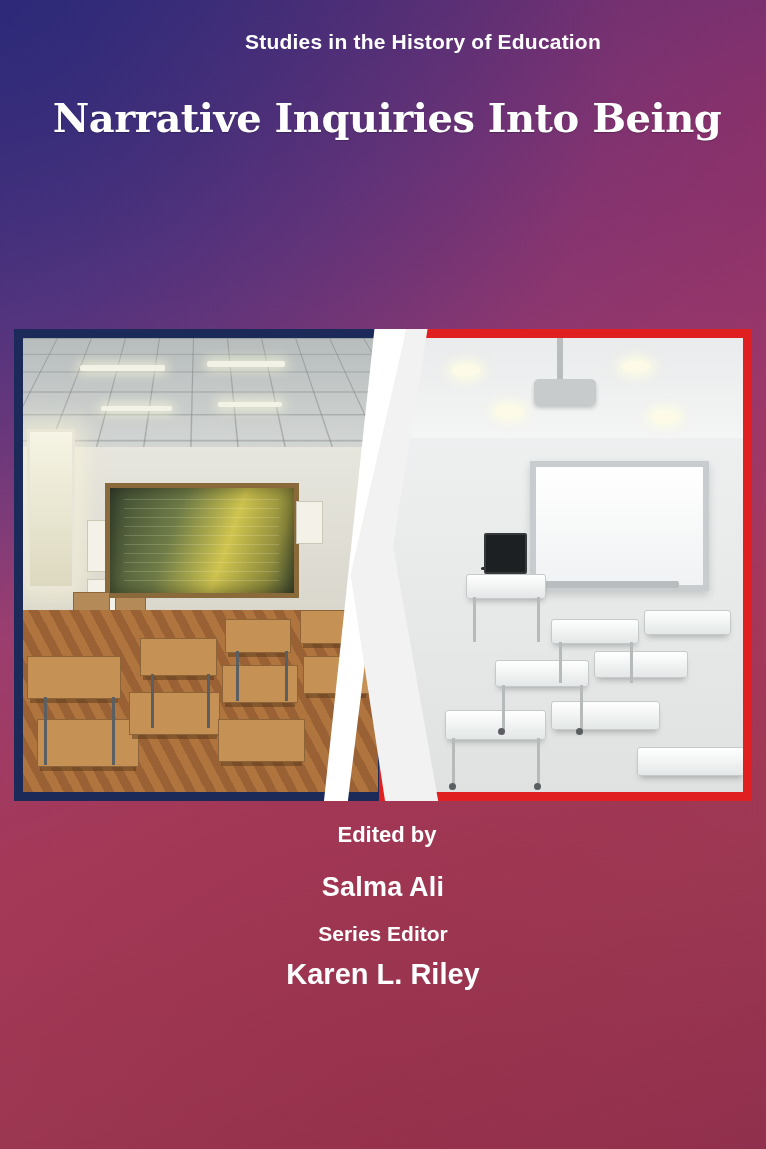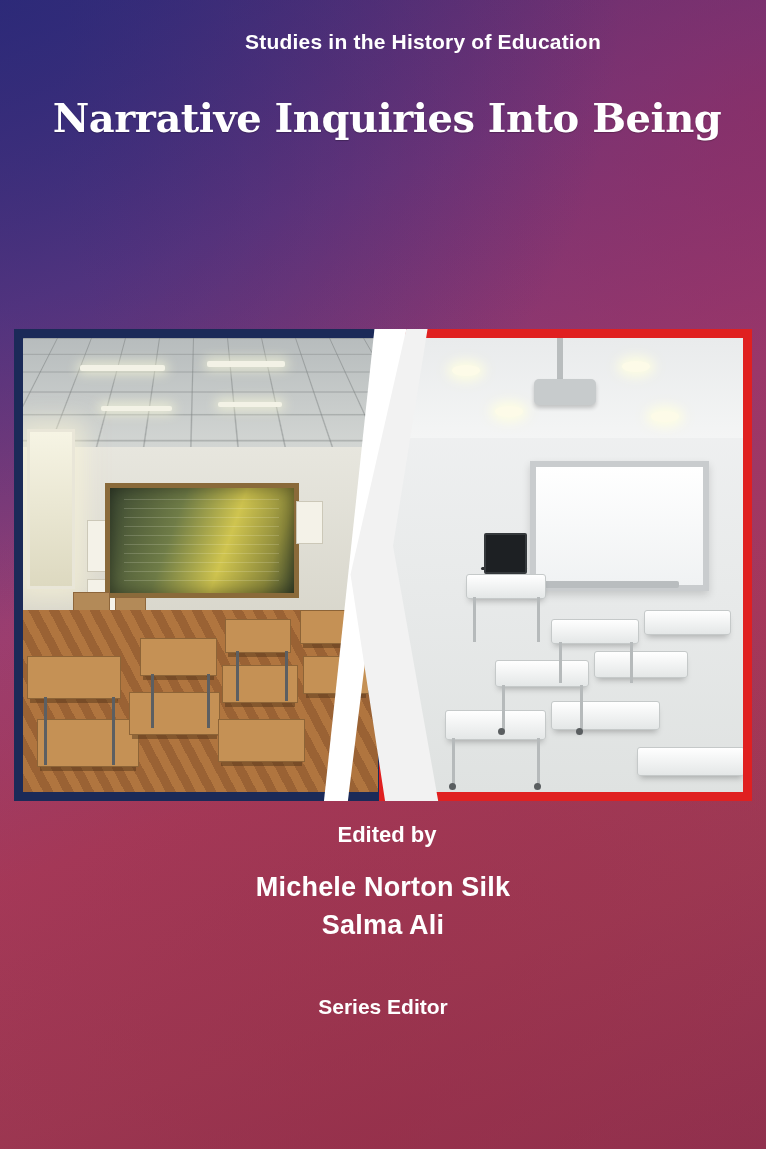--- a/index.html
+++ b/index.html
@@ -304,21 +304,21 @@
     margin-bottom: 20px;
     padding-left: 8px;
   }
   .editor {
     font-size: 27px;
     font-weight: bold;
     line-height: 1.42;
     letter-spacing: 0.2px;
   }
   .series-editor-label {
-    margin-top: 50px;
+    margin-top: 16px;
     font-size: 21px;
     font-weight: bold;
   }
   .series-editor-name {
     margin-top: 12px;
     font-size: 29px;
     font-weight: bold;
   }
 </style>
 </head>
@@ -422,19 +422,19 @@
 
     <div class="split">
       <div class="split-a"></div>
       <div class="split-b"></div>
     </div>
   </div>
 
   <div class="credits">
     <div class="edited-by">Edited by</div>
 
-    <div class="editor">Michele Norton Silk</div>
     <div class="editor">Salma Ali</div>
 
     <div class="series-editor-label">Series Editor</div>
+    <div class="series-editor-name">Karen L. Riley</div>
   </div>
 
 </div>
 
 </body></html>

